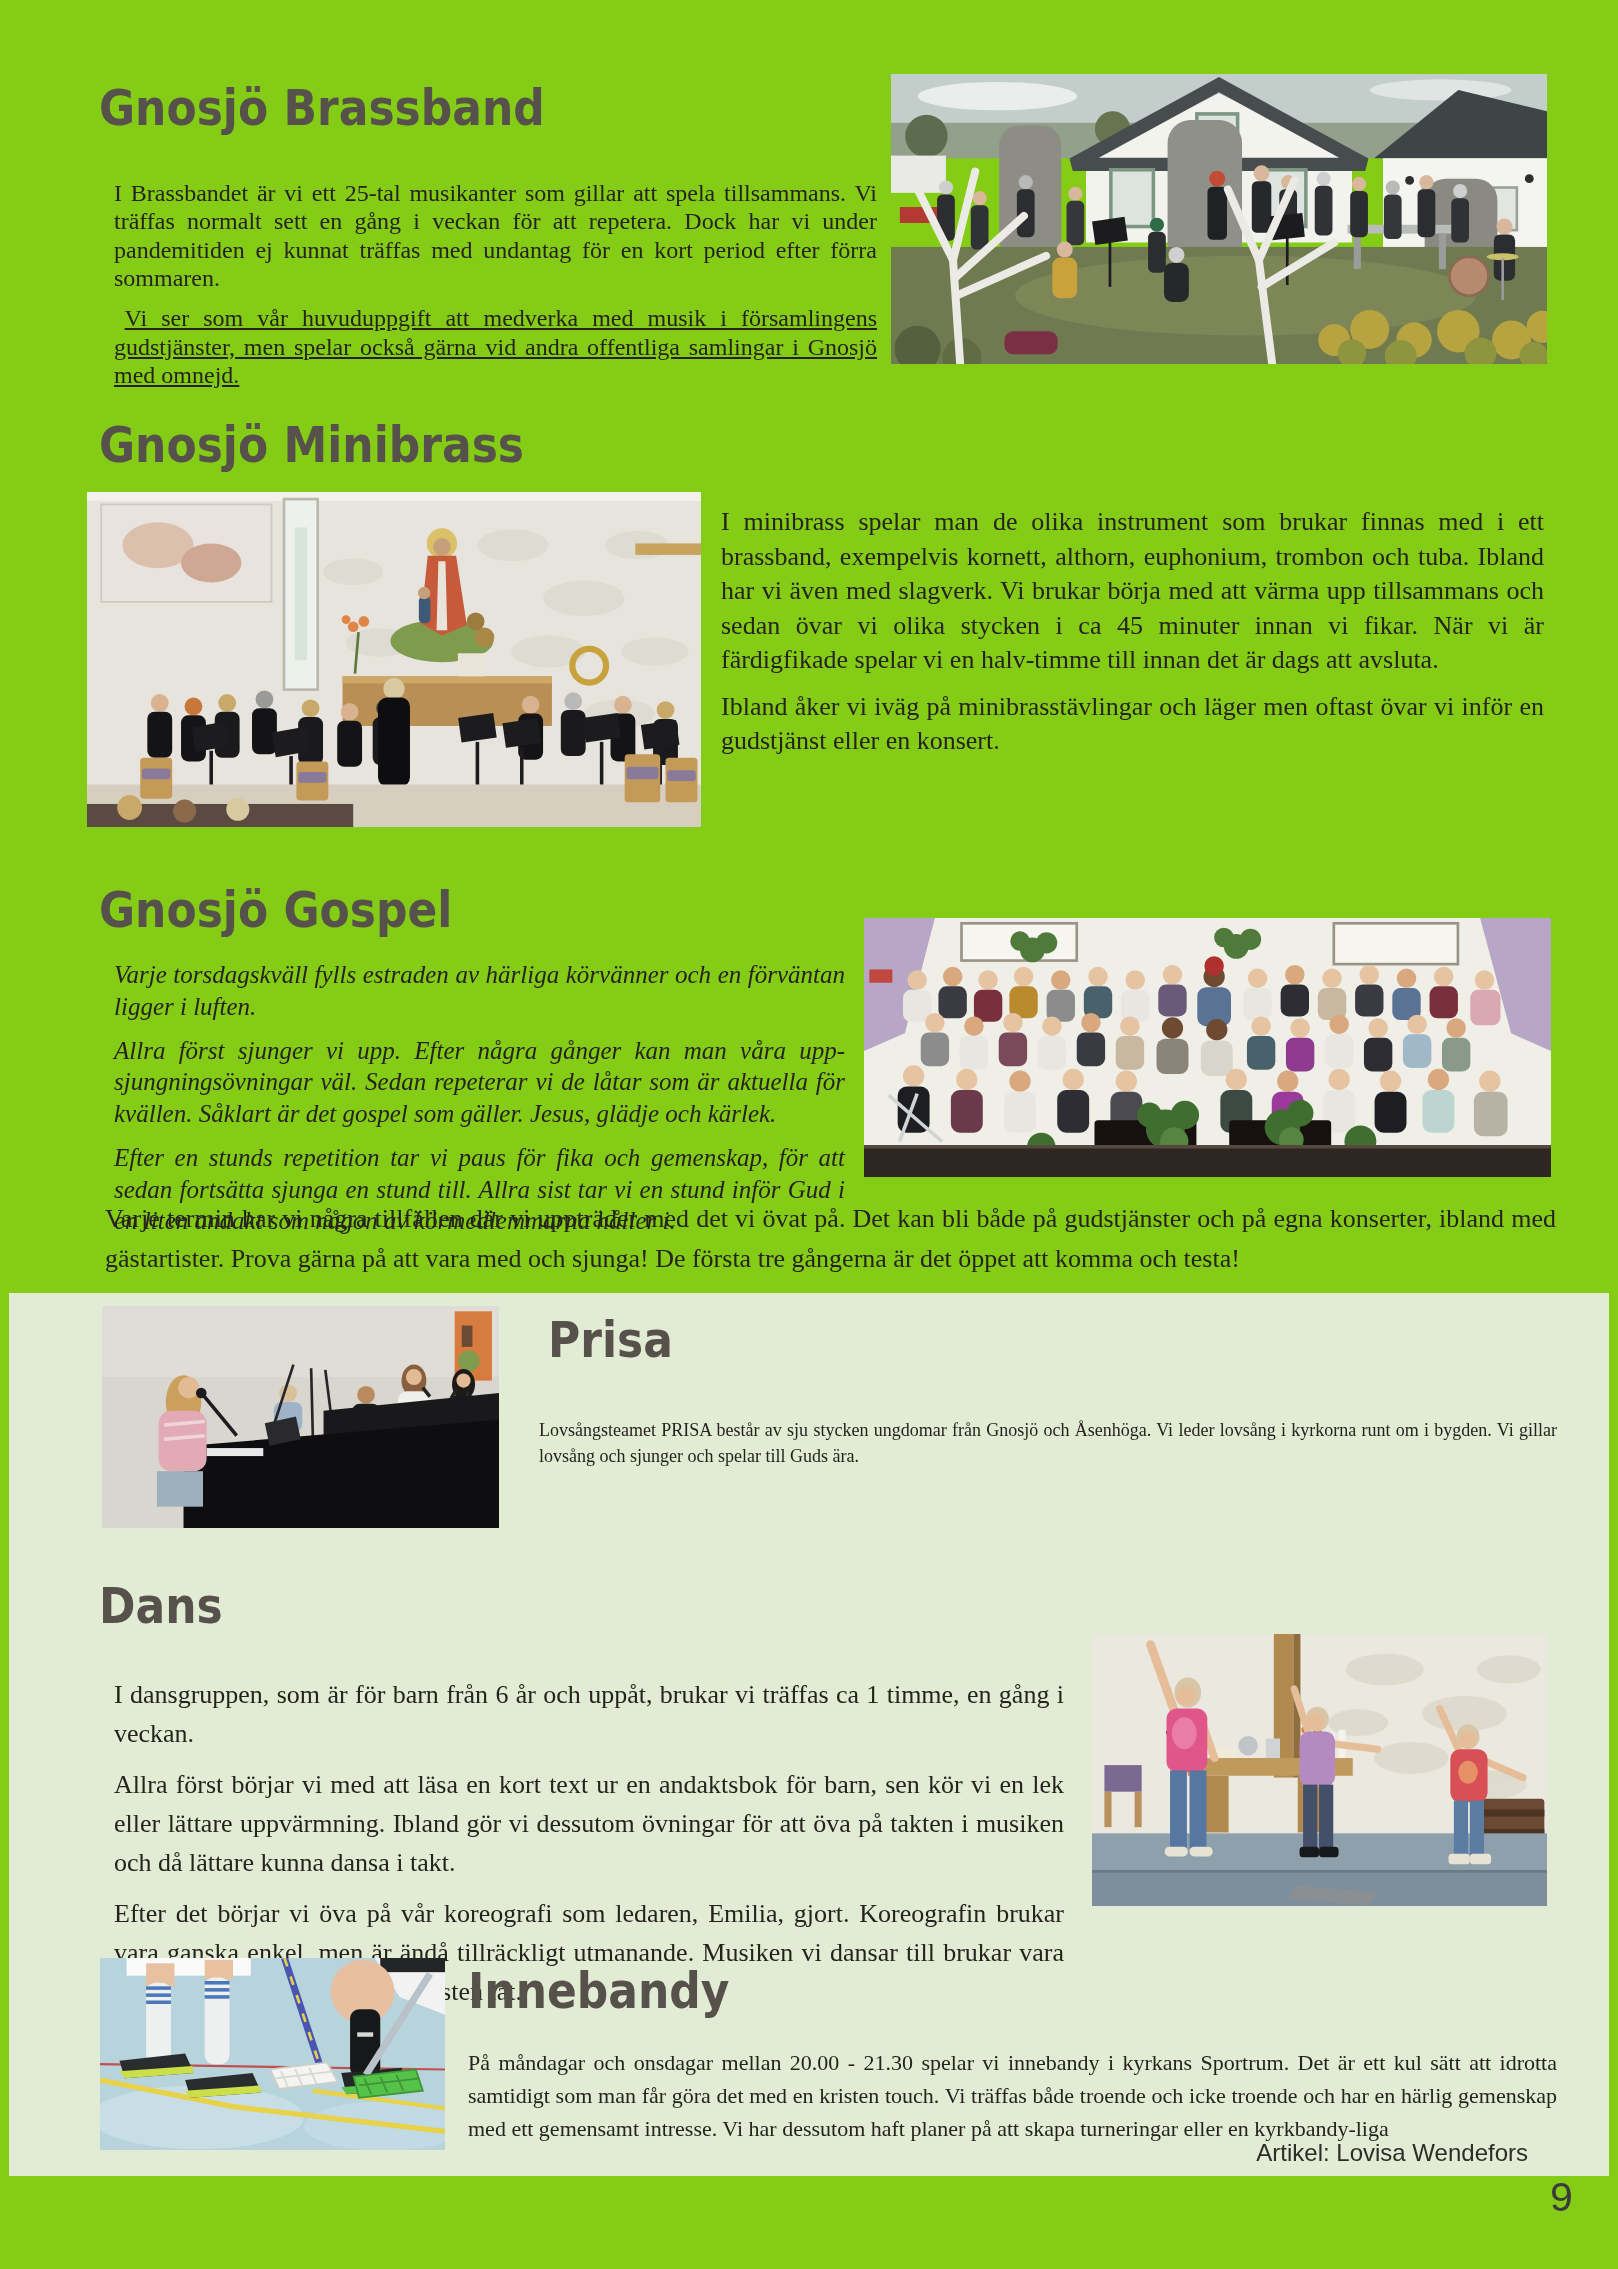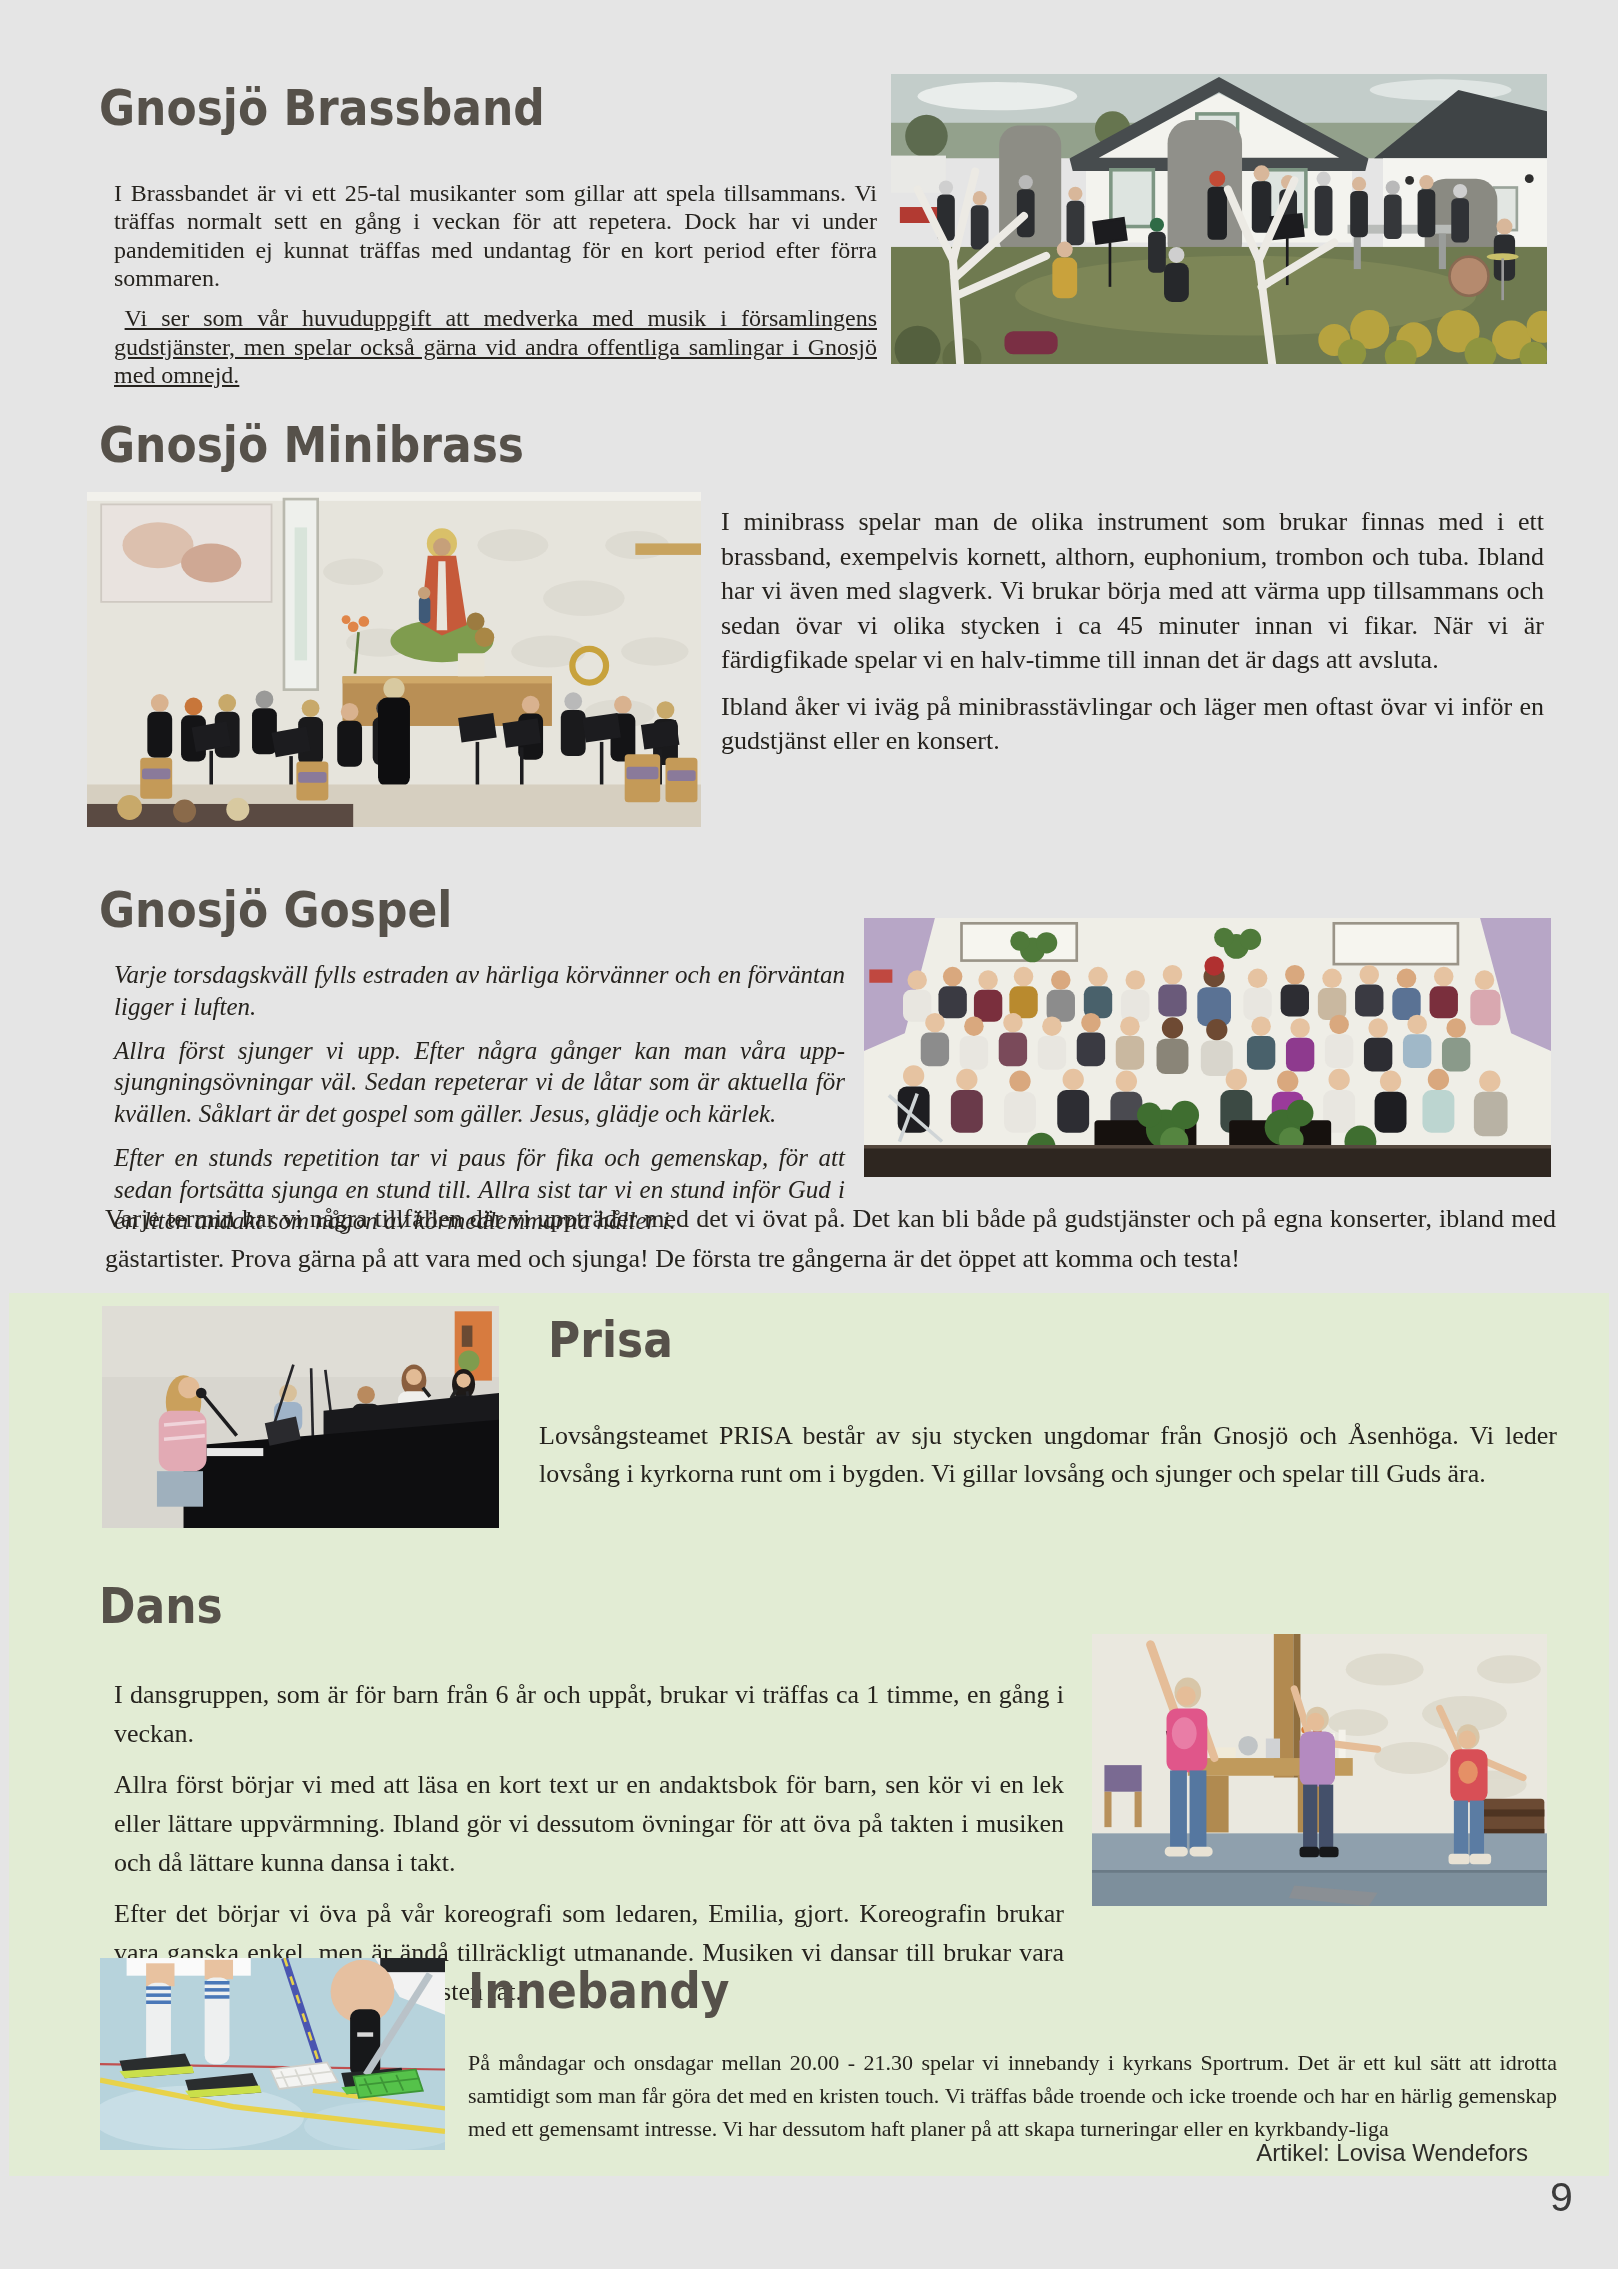--- a/index.html
+++ b/index.html
@@ -1,20 +1,20 @@
 <!DOCTYPE html>
 <html style="font-size:14px"><head>
 <meta charset="utf-8">
 <style>
   html,body{margin:0;padding:0;}
   body{background:#8a8a8a;}
   #page{
     position:relative;
     width:1618px;height:2270px;
-    background:#e5e5e5;
+    background:#84cc16;
     overflow:hidden;
     font-family:"Liberation Serif", serif;
     color:#26231e;
   }
   .green-panel{
     position:absolute;left:8.9px;top:1293px;width:1600px;height:883px;
     background:#e2ecd4;z-index:0;
   }
   .abs{position:absolute;z-index:1;}
   .title{
@@ -30,21 +30,21 @@
   .bodytext{
     text-align:justify;
     hyphens:none;
   }
   .bodytext p{margin:12px;}
   .t-brass{left:102px;top:167px;width:787px;font-size:24px;line-height:1.18;}
   .t-brass p.indent{text-indent:10.6px;text-decoration:underline;}
   .t-mini{left:709px;top:493px;width:847px;font-size:26px;line-height:1.33;}
   .t-gospel{left:102px;top:947px;width:755px;font-size:25px;line-height:1.27;font-style:italic;}
   .t-gospel-wide{left:105px;top:1199px;width:1451px;font-size:26px;line-height:1.55;}
-  .t-prisa{left:539px;top:1417px;width:1018px;font-size:26px;line-height:1.46;}
+  .t-prisa{left:539px;top:1417px;width:1018px;font-size:18px;line-height:1.46;}
   .t-dans{left:102px;top:1663px;width:974px;font-size:26px;line-height:1.5;}
   .t-inne{left:468px;top:2046px;width:1089px;font-size:22px;line-height:1.5;}
   .credit{
     font-family:"Liberation Sans", sans-serif;
     font-size:24px;color:#2e2c28;white-space:nowrap;
   }
   .pagenum{
     font-family:"Liberation Sans", sans-serif;
     font-size:41px;color:#3b3b3b;
   }

